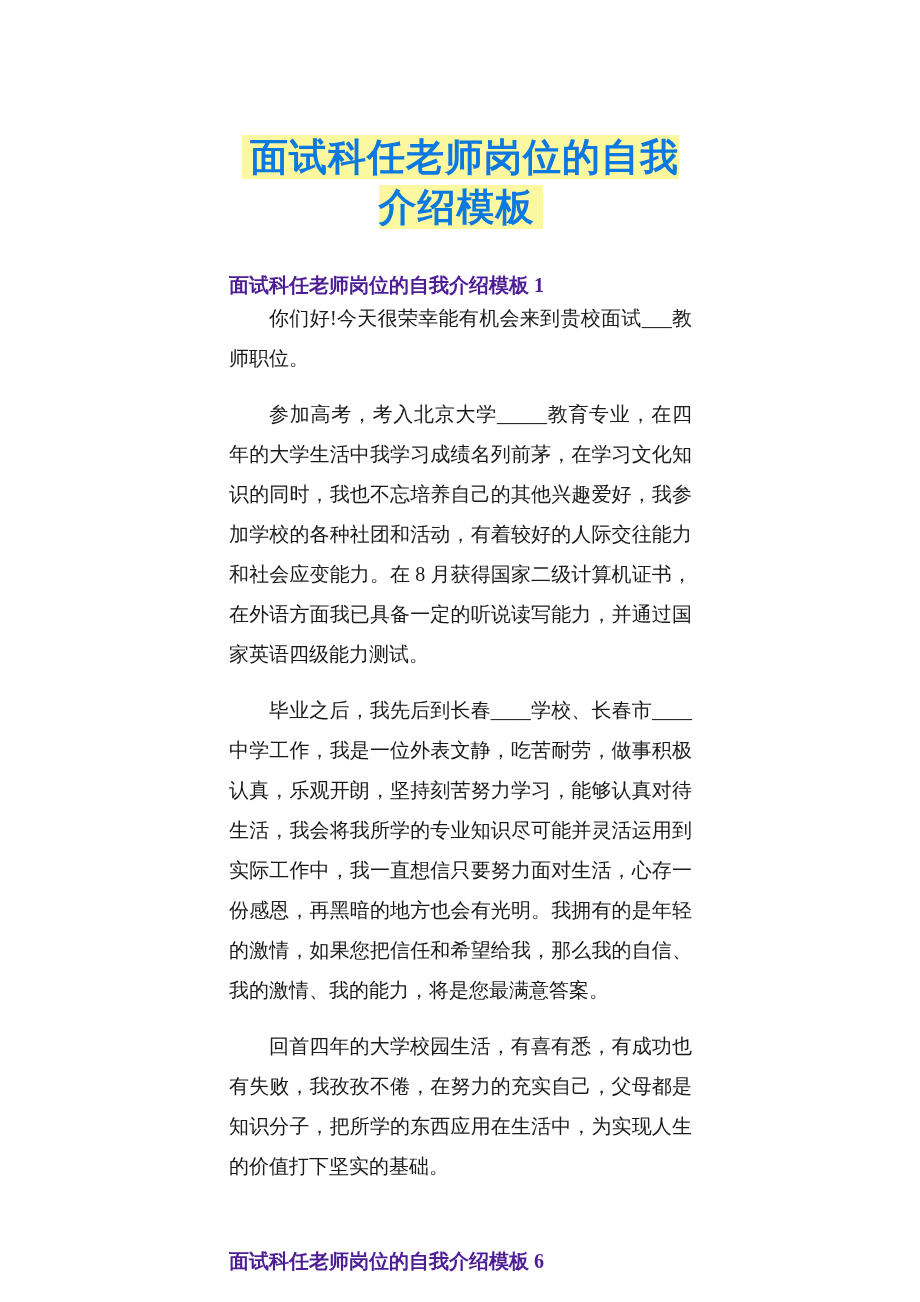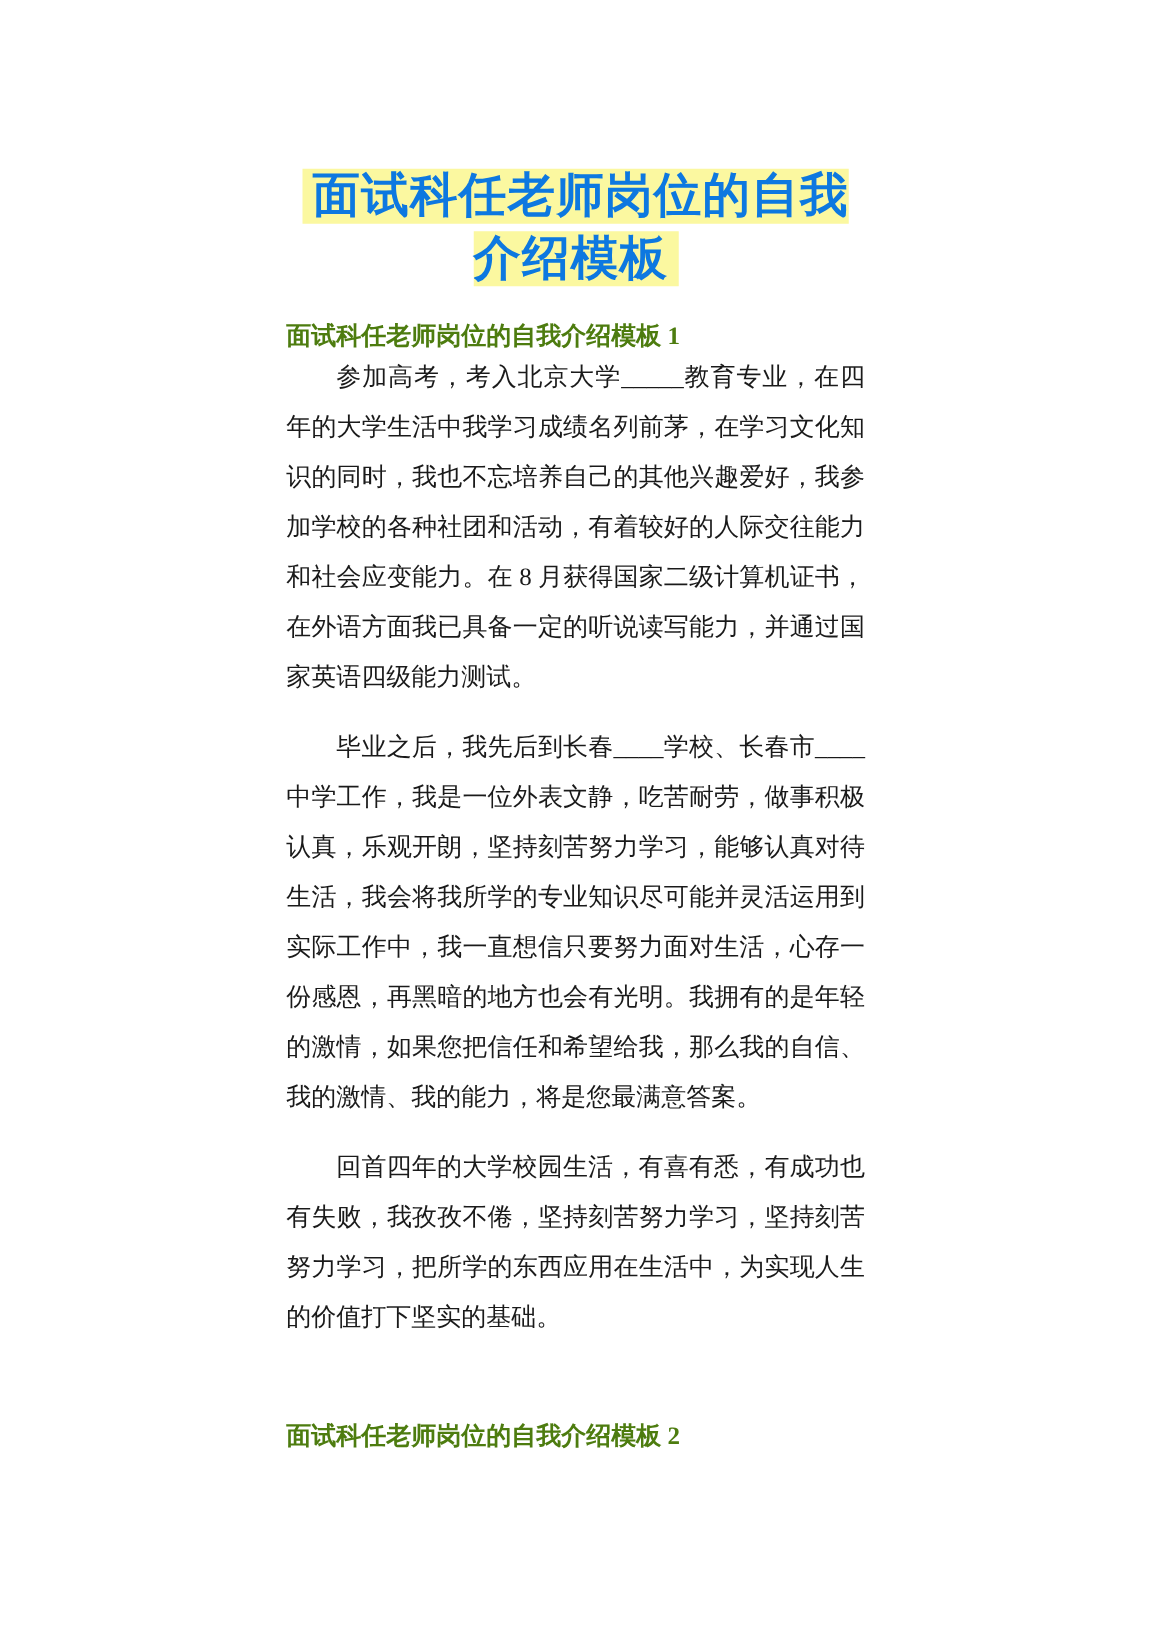--- a/index.html
+++ b/index.html
@@ -27,25 +27,25 @@
     line-height: 50px;
     font-weight: bold;
     letter-spacing: 1px;
   }
   .doc-title .hl {
     background: #fbf8a0;
     color: #0d78e0;
     padding: 1px 8px;
   }
   .sec-heading {
-    margin: 24px 0 0 0;
+    margin: 40px 0 0 0;
     font-size: 20px;
     line-height: 26px;
     font-weight: bold;
-    color: #4d7c0f;
+    color: #4c1d95;
   }
   .sec-heading.second {
     margin-top: 62px;
   }
   .body-par {
     margin: 0 0 16px 0;
     font-size: 20px;
     line-height: 40px;
     text-indent: 2em;
     text-align: justify;
@@ -58,24 +58,25 @@
 <body>
 
 <div class="page">
   <div class="content">
 
     <h1 class="doc-title"><span class="hl">面试科任老师岗位的自我介绍模板</span></h1>
 
     <h2 class="sec-heading">面试科任老师岗位的自我介绍模板 1</h2>
 
 
+    <p class="body-par">你们好!今天很荣幸能有机会来到贵校面试___教师职位。</p>
 
 
     <p class="body-par">参加高考，考入北京大学_____教育专业，在四年的大学生活中我学习成绩名列前茅，在学习文化知识的同时，我也不忘培养自己的其他兴趣爱好，我参加学校的各种社团和活动，有着较好的人际交往能力和社会应变能力。在 8 月获得国家二级计算机证书，在外语方面我已具备一定的听说读写能力，并通过国家英语四级能力测试。</p>
 
     <p class="body-par">毕业之后，我先后到长春____学校、长春市____中学工作，我是一位外表文静，吃苦耐劳，做事积极认真，乐观开朗，坚持刻苦努力学习，能够认真对待生活，我会将我所学的专业知识尽可能并灵活运用到实际工作中，我一直想信只要努力面对生活，心存一份感恩，再黑暗的地方也会有光明。我拥有的是年轻的激情，如果您把信任和希望给我，那么我的自信、我的激情、我的能力，将是您最满意答案。</p>
 
-    <p class="body-par">回首四年的大学校园生活，有喜有悉，有成功也有失败，我孜孜不倦，坚持刻苦努力学习，坚持刻苦努力学习，把所学的东西应用在生活中，为实现人生的价值打下坚实的基础。</p>
+    <p class="body-par">回首四年的大学校园生活，有喜有悉，有成功也有失败，我孜孜不倦，在努力的充实自己，父母都是知识分子，把所学的东西应用在生活中，为实现人生的价值打下坚实的基础。</p>
 
-    <h2 class="sec-heading second">面试科任老师岗位的自我介绍模板 2</h2>
+    <h2 class="sec-heading second">面试科任老师岗位的自我介绍模板 6</h2>
 
   </div>
 </div>
 
 </body></html>

